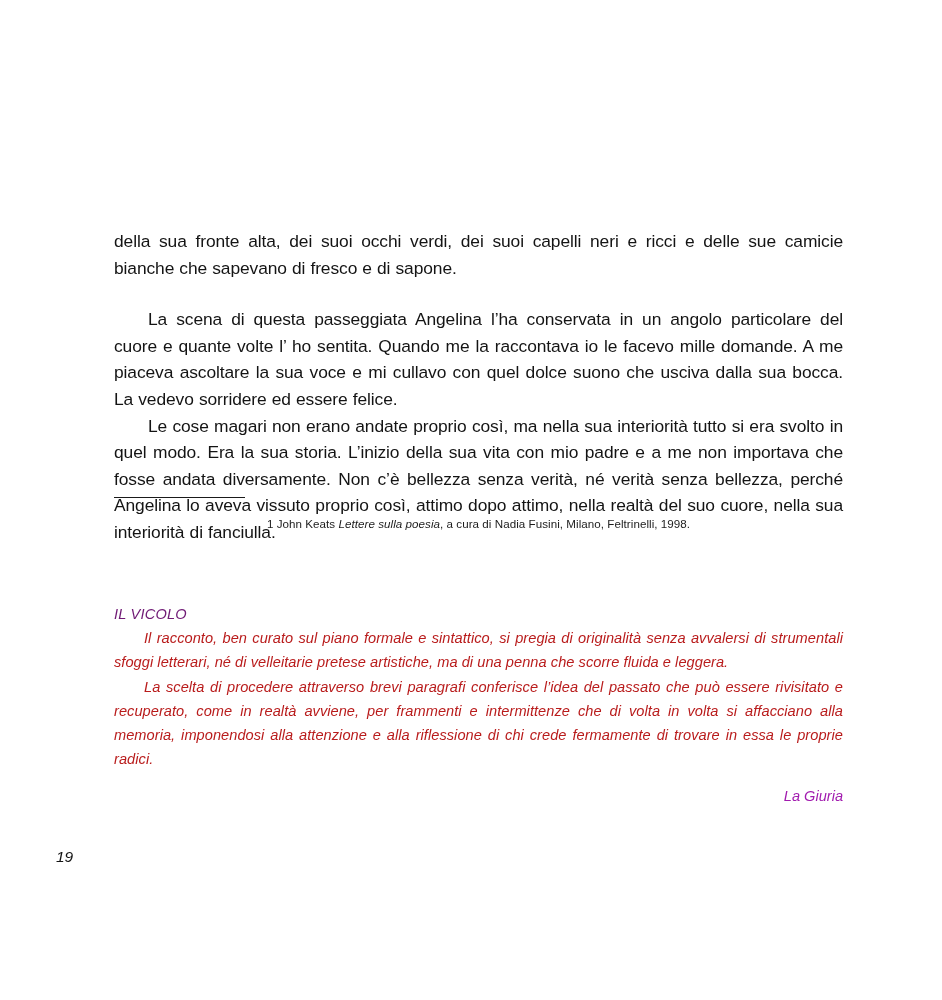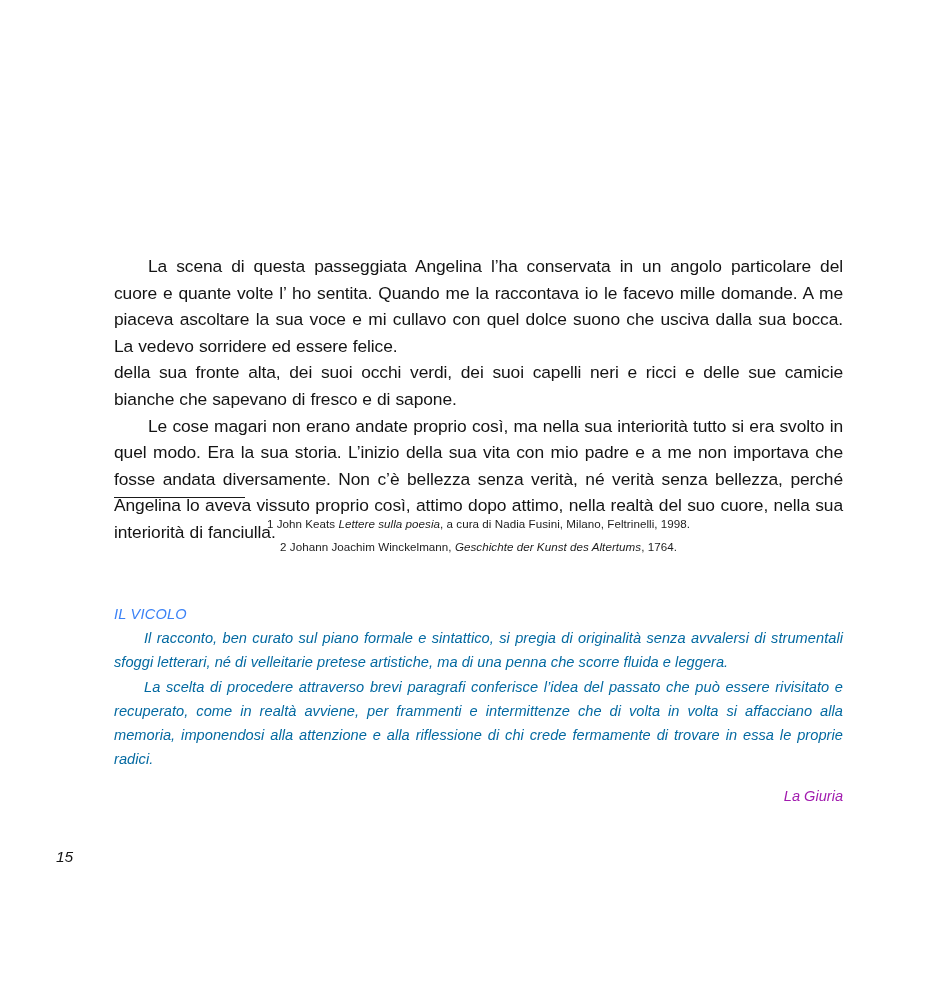--- a/index.html
+++ b/index.html
@@ -79,32 +79,32 @@
     width: 729px;
     font-style: italic;
   }
   .commentary-title {
     margin: 0;
     font-size: 14.6px;
     line-height: 24.2px;
     font-style: italic;
     font-weight: normal;
     letter-spacing: 0.2px;
-    color: #3b82f6;
+    color: #701a75;
   }
   .commentary-para {
     margin: 0;
     font-size: 14.6px;
     line-height: 24.2px;
     font-style: italic;
     text-align: justify;
     text-justify: inter-word;
     text-indent: 30px;
     letter-spacing: 0.05px;
-    color: #0369a1;
+    color: #b91c1c;
   }
   .signature {
     margin: 13px 0 0 0;
     font-size: 14.6px;
     line-height: 24.2px;
     font-style: italic;
     text-align: right;
     color: #a21caf;
   }
 
@@ -117,34 +117,33 @@
     font-style: italic;
     color: #141414;
   }
 </style>
 </head>
 <body>
 
 <div class="page">
 
   <div class="body-block">
+    <p class="body-para">della sua fronte alta, dei suoi occhi verdi, dei suoi capelli neri e ricci e delle sue camicie bianche che sapevano di fresco e di sapone.</p>
     <p class="body-para indent gap-para">La scena di questa passeggiata Angelina l’ha conservata in un angolo particolare del cuore e quante volte l’ ho sentita. Quando me la raccontava io le facevo mille domande. A me  piaceva ascoltare la sua voce e mi cullavo con quel dolce suono che usciva dalla sua bocca. La vedevo sorridere ed essere felice.</p>
-    <p class="body-para">della sua fronte alta, dei suoi occhi verdi, dei suoi capelli neri e ricci e delle sue camicie bianche che sapevano di fresco e di sapone.</p>
     <p class="body-para indent">Le cose magari non erano andate proprio così, ma nella sua interiorità tutto si era svolto in quel modo. Era la sua storia. L’inizio della sua vita con mio padre e  a me non importava che fosse andata diversamente. Non c’è bellezza senza verità, né verità senza bellezza, perché Angelina lo aveva vissuto proprio così, attimo dopo attimo, nella realtà del suo cuore, nella sua interiorità di fanciulla.</p>
   </div>
 
   <div class="footnote-rule"></div>
 
   <div class="footnotes">
     <p class="footnote"><span>1 John Keats </span><em>Lettere sulla poesia</em><span>, a cura di Nadia Fusini, Milano, Feltrinelli, 1998.</span></p>
-    <p class="footnote"><span>2 Johann Joachim Winckelmann, </span><em>Geschichte der Kunst des Altertums</em><span>, 1764.</span></p>
   </div>
 
   <div class="commentary">
     <p class="commentary-title">IL VICOLO</p>
     <p class="commentary-para">Il racconto, ben curato sul piano formale e sintattico, si pregia di originalità senza avvalersi di strumentali sfoggi letterari, né di velleitarie pretese artistiche, ma di una penna che scorre fluida e leggera.</p>
     <p class="commentary-para">La scelta di procedere attraverso brevi paragrafi conferisce l’idea del passato che può essere rivisitato e recuperato, come in realtà avviene, per frammenti e intermittenze che di volta in volta si affacciano alla memoria, imponendosi alla attenzione e alla riflessione di chi crede fermamente di trovare in essa le proprie radici.</p>
     <p class="signature">La Giuria</p>
   </div>
 
-  <div class="page-number">15</div>
+  <div class="page-number">19</div>
 
 </div>
 
 </body></html>

